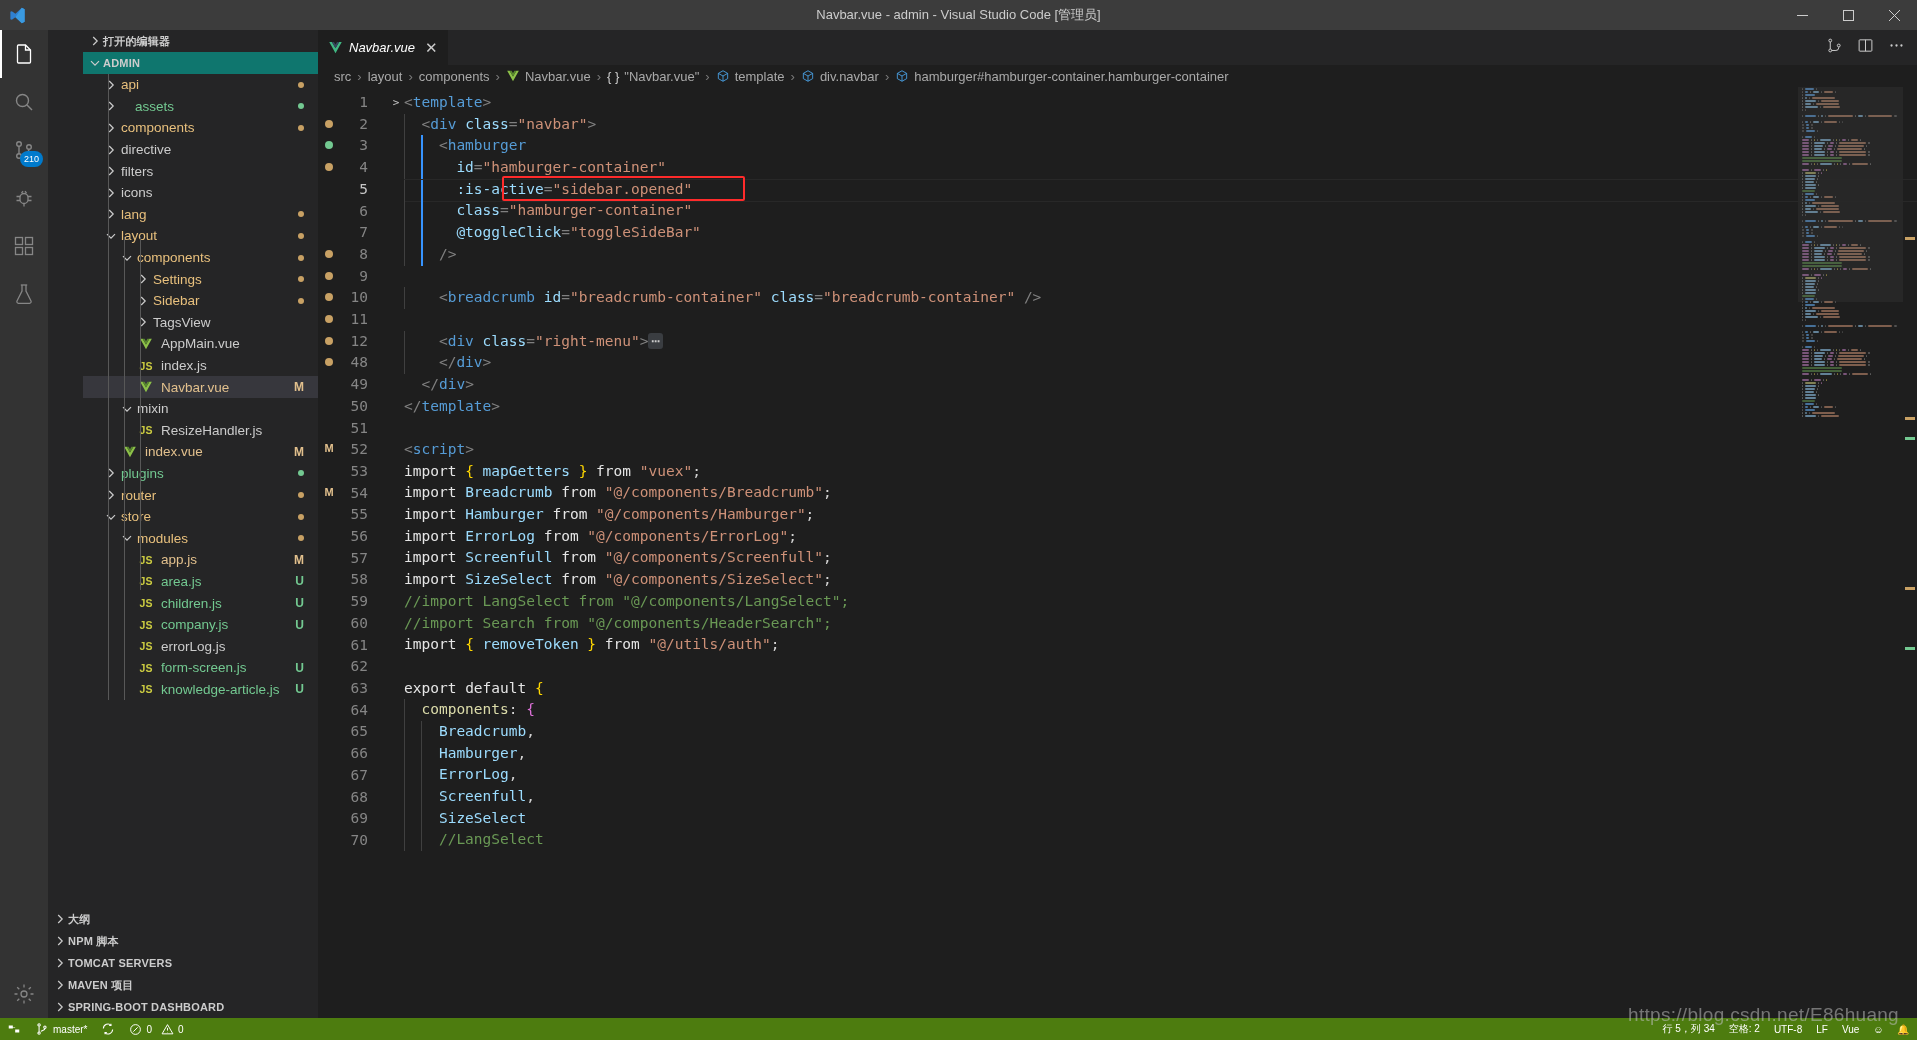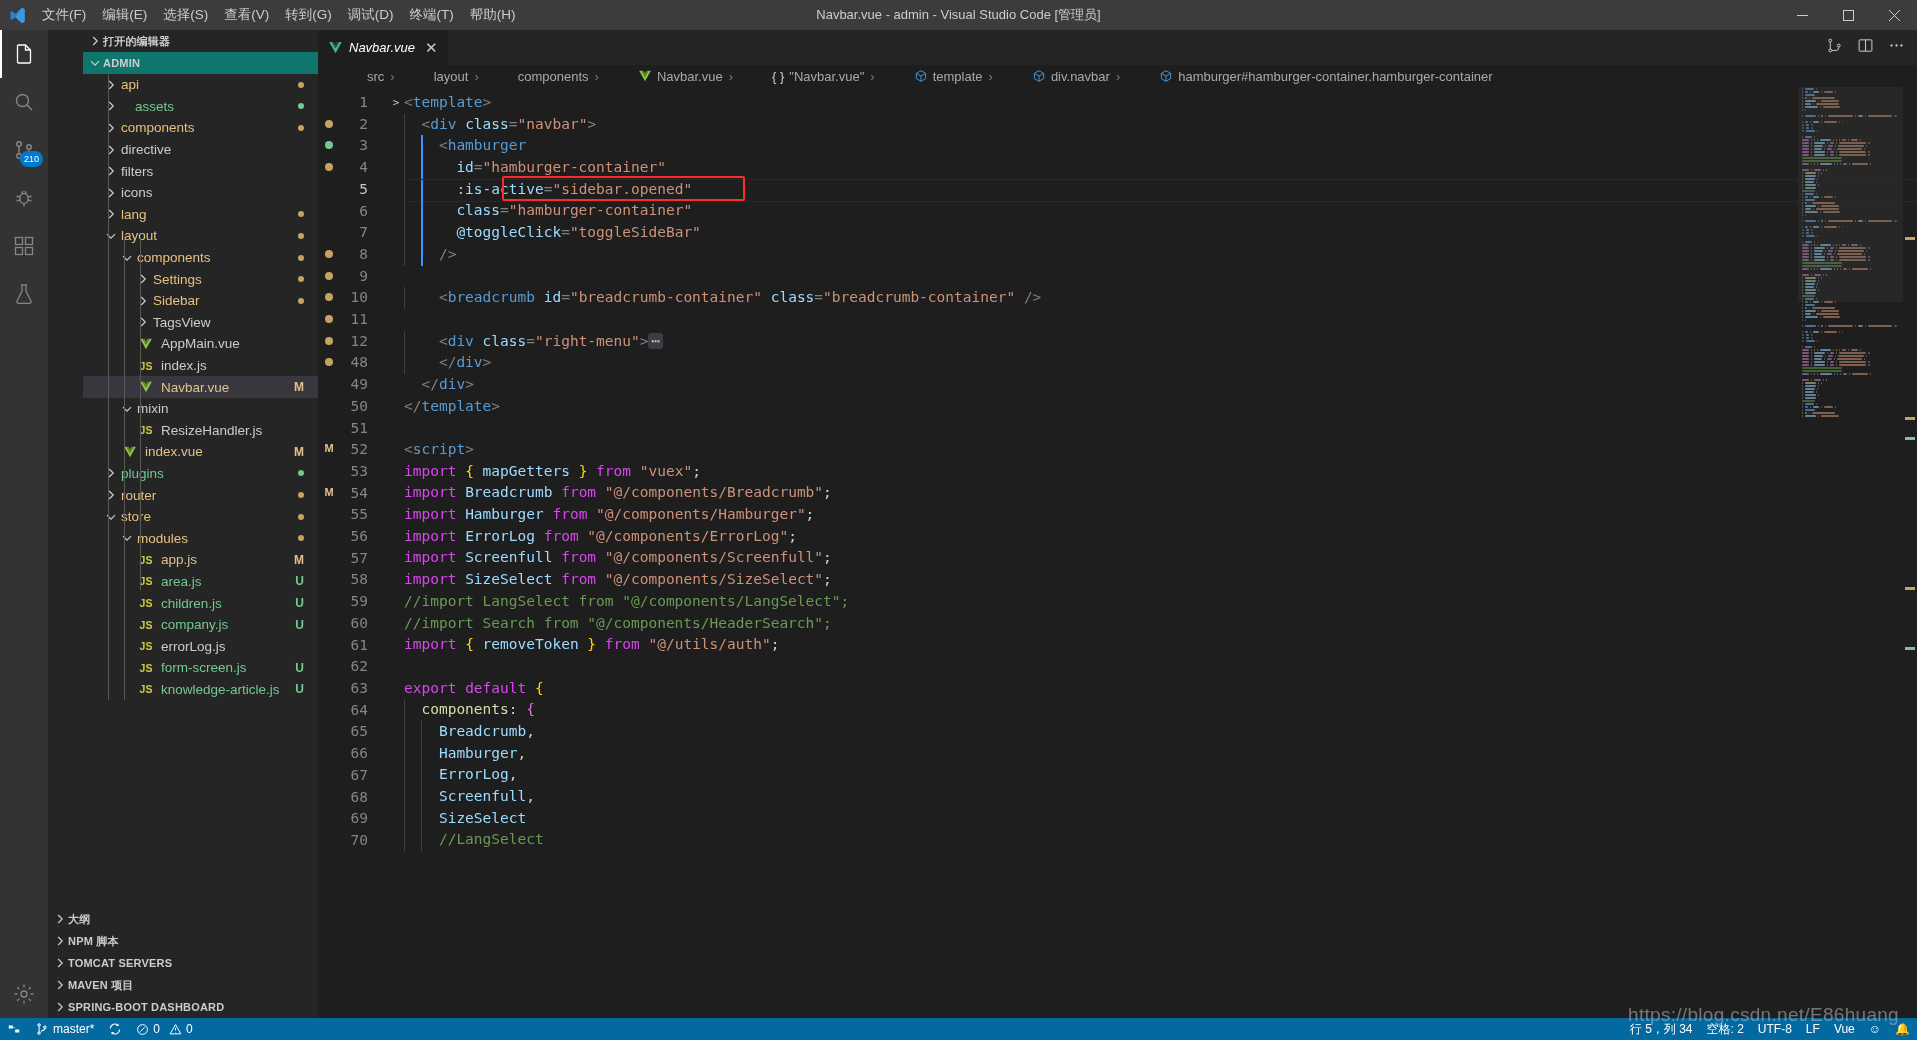--- a/index.html
+++ b/index.html
@@ -104,21 +104,21 @@
   .tab-icon { margin-right: 6px; display: flex; }
   .tab-name { font-style: italic; }
   .tab-close { margin-left: 10px; color: #cccccc; font-size: 15px; line-height: 1; }
   .tabs-filler { flex: 1 1 auto; background: #252526; }
   .tab-actions { display: flex; align-items: center; padding-right: 12px; gap: 14px; color: #cccccc; }
 
   .breadcrumbs {
     height: 22px; display: flex; align-items: center; padding-left: 14px; font-size: 13px;
     color: #a9a9a9; flex: 0 0 22px; background: #1e1e1e; gap: 0;
   }
-  .bc { display: flex; align-items: center; gap: 5px; padding: 0 2px; margin-left: 33px; }
+  .bc { display: flex; align-items: center; gap: 5px; padding: 0 2px; }
   .bc-sep { color: #7a7a7a; padding: 0 4px; font-size: 13px; }
 
   .code-wrap { flex: 1 1 auto; display: flex; position: relative; min-height: 0; overflow: hidden; }
   .gutter-deco { width: 22px; flex: 0 0 22px; background: #1e1e1e; position: relative; }
   .deco-dot { position: absolute; left: 7px; width: 8px; height: 8px; border-radius: 50%; }
   .deco-m { position: absolute; left: 0; width: 22px; text-align: center; font-size: 11px; font-weight: bold; }
   .linenos {
     width: 48px; flex: 0 0 48px; text-align: right; padding-right: 20px; color: #858585;
     font-family: "DejaVu Sans Mono", monospace; font-size: 14.5px; line-height: 21.7px;
     padding-top: 5px;
@@ -141,73 +141,63 @@
   .hl-box {
     position: absolute; border: 2px solid #ff2b2b; border-radius: 2px; pointer-events: none;
   }
 
   
   .t-tag    { color: #569cd6; }
   .t-attr   { color: #9cdcfe; }
   .t-str    { color: #ce9178; }
   .t-punct  { color: #808080; }
   .t-plain  { color: #d4d4d4; }
-  .t-kw     { color: #d946ef; }
+  .t-kw     { color: #e5e5e5; }
   .t-var    { color: #9cdcfe; }
   .t-prop   { color: #dcdcaa; }
   .t-cmt    { color: #6a9955; }
   .t-brace  { color: #ffd700; }
   .t-brace2 { color: #da70d6; }
   .fold-ell { background: #3a3d41; color: #cccccc; border-radius: 3px; padding: 0 3px; }
 
   
   .minimap {
     position: absolute; right: 14px; top: 0; width: 105px; bottom: 0; background: #1e1e1e;
     overflow: hidden; opacity: .85;
   }
   .mm-line { height: 3px; display: flex; gap: 2px; padding-left: 4px; align-items: center; }
   .mm-seg { height: 2px; border-radius: 1px; }
   .mm-slider { position: absolute; left: 0; right: 0; top: 0; height: 215px; background: rgba(121,121,121,.12); }
   .scrollbar-v { position: absolute; right: 0; top: 0; width: 14px; bottom: 0; }
   .sb-mark { position: absolute; right: 2px; width: 10px; height: 3px; }
 
   
   .statusbar {
-    height: 22px; background: #0369a1; color: #ffffff; display: flex; align-items: flex-start;
-    font-size: 12px; flex: 0 0 22px;
+    height: 22px; background: #4d7c0f; color: #ffffff; display: flex; align-items: flex-start;
+    font-size: 10px; flex: 0 0 22px;
   }
   .sb-item { padding: 0 7px; height: 22px; display: flex; align-items: center; gap: 4px; white-space: nowrap; }
   .sb-right { margin-left: auto; display: flex; align-items: center; }
   .wm {
     position: absolute; right: 18px; bottom: 14px; font-size: 19px; color: rgba(190,190,190,.55);
     font-family: "Liberation Sans", sans-serif; pointer-events: none; letter-spacing: .3px;
   }
 </style>
 </head>
 <body>
 
 <div class="app">
 
   <div class="titlebar">
     <div class="vs-logo">
       <svg width="19" height="19" viewBox="0 0 24 24">
         <path d="M17.5 2.3 9.4 9.9 4.9 6.5 3 7.4v9.2l1.9.9 4.5-3.4 8.1 7.6L21 20V4z" fill="#2f80d0"></path>
         <path d="M17.5 2.3 21 4v16l-3.5 1.7-8.1-7.6 8.1-11.8z" fill="#3a9ae0"></path>
       </svg>
     </div>
-    <div class="menu" id="menu">
-        <div class="menu-item">文件(F)</div>
-        <div class="menu-item">编辑(E)</div>
-        <div class="menu-item">选择(S)</div>
-        <div class="menu-item">查看(V)</div>
-        <div class="menu-item">转到(G)</div>
-        <div class="menu-item">调试(D)</div>
-        <div class="menu-item">终端(T)</div>
-        <div class="menu-item">帮助(H)</div>
-      </div>
     <div class="title-center">Navbar.vue - admin - Visual Studio Code [管理员]</div>
     <div class="win-ctrls">
       <div class="win-btn">
         <svg width="11" height="11" viewBox="0 0 11 11">
             <rect x="0" y="5" width="11" height="1" fill="#cccccc"></rect>
           </svg>
       </div>
       <div class="win-btn">
         <svg width="11" height="11" viewBox="0 0 11 11">
             <rect x="0.5" y="0.5" width="10" height="10" fill="none" stroke="#cccccc"></rect>

